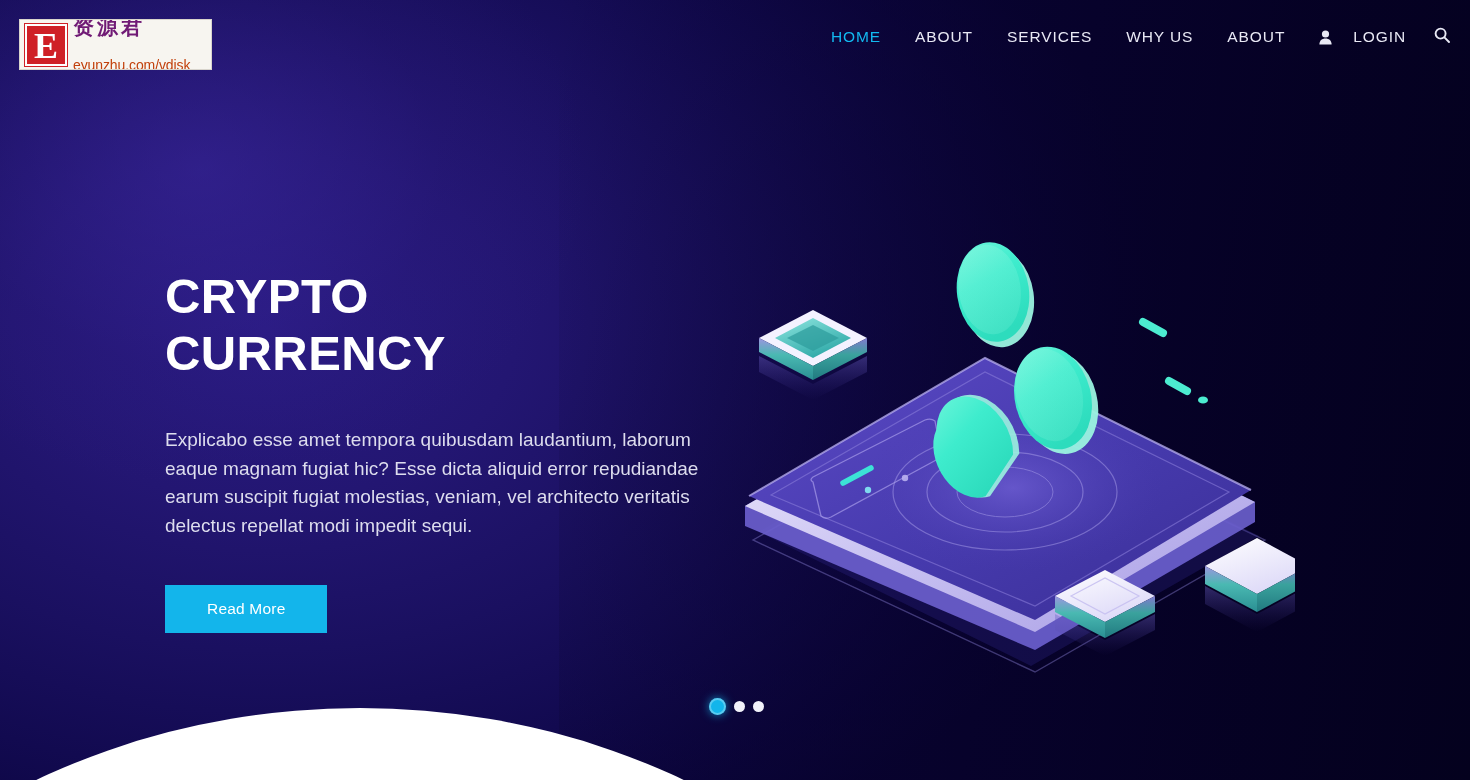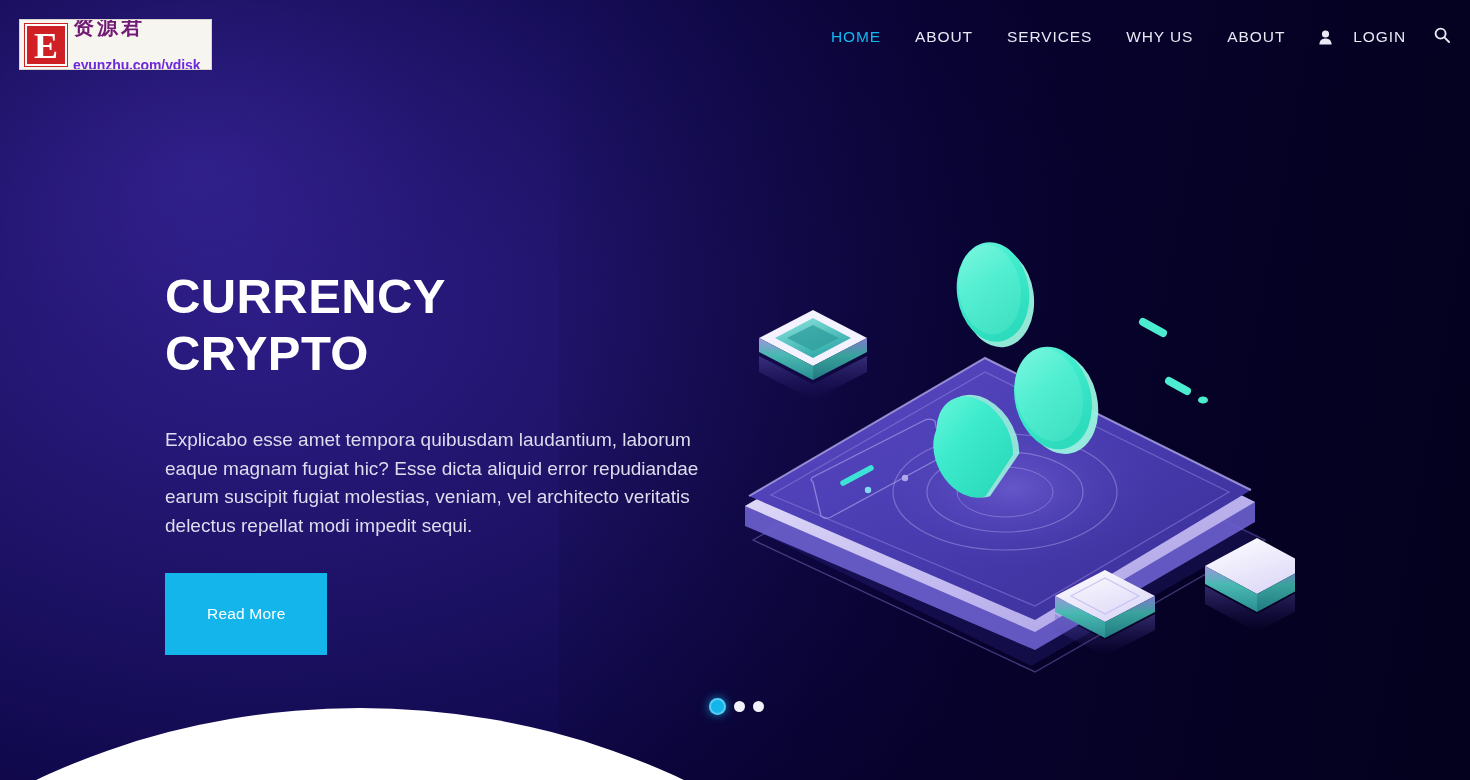--- a/index.html
+++ b/index.html
@@ -95,22 +95,22 @@
     font-family: "DejaVu Sans", sans-serif;
     font-size: 21px;
     font-weight: bold;
     color: #701a75;
     letter-spacing: 3px;
     display: block;
   }
   .logo-url {
     font-family: "Liberation Sans", sans-serif;
     font-size: 14px;
-    font-weight: bold;
-    color: #6d28d9;
+    font-weight: normal;
+    color: #c2410c;
     display: block;
     margin-top: 20px;
     letter-spacing: -0.1px;
   }
 
   .nav {
     position: absolute;
     right: 16px;
     top: 27px;
     display: flex;
@@ -164,28 +164,28 @@
   }
   .hero-title .line { display: block; }
   .hero-desc {
     margin-top: 44px;
     color: #ddddee;
     font-size: 19px;
     line-height: 1.52;
     max-width: 546px;
   }
   .hero-btn {
-    margin-top: 32px;
+    margin-top: 44px;
     display: inline-block;
     background: #13b5eb;
     color: #ffffff;
     border: none;
     font-family: "Liberation Sans", sans-serif;
     font-size: 15.5px;
-    padding: 32px 42px;
+    padding: 15px 42px;
     cursor: pointer;
     letter-spacing: 0.2px;
   }
 
   
   .dots {
     position: absolute;
     left: 709px;
     top: 698px;
     display: flex;
@@ -385,22 +385,22 @@
             <circle cx="6.6" cy="6.6" r="5"></circle>
             <line x1="10.4" y1="10.4" x2="15" y2="15" stroke-linecap="round"></line>
           </svg>
         </span>
       </div>
     </nav>
   </header>
 
   <section class="hero-copy">
     <h1 class="hero-title">
+      <span class="line">CRYPTO</span>
       <span class="line">CURRENCY</span>
-      <span class="line">CRYPTO</span>
     </h1>
     <p class="hero-desc">Explicabo esse amet tempora quibusdam laudantium, laborum eaque magnam fugiat hic? Esse dicta aliquid error repudiandae earum suscipit fugiat molestias, veniam, vel architecto veritatis delectus repellat modi impedit sequi.</p>
     <button class="hero-btn">Read More</button>
   </section>
 
   <div class="dots">
     <span class="dot active"></span>
     <span class="dot idle"></span>
     <span class="dot idle"></span>
   </div>

